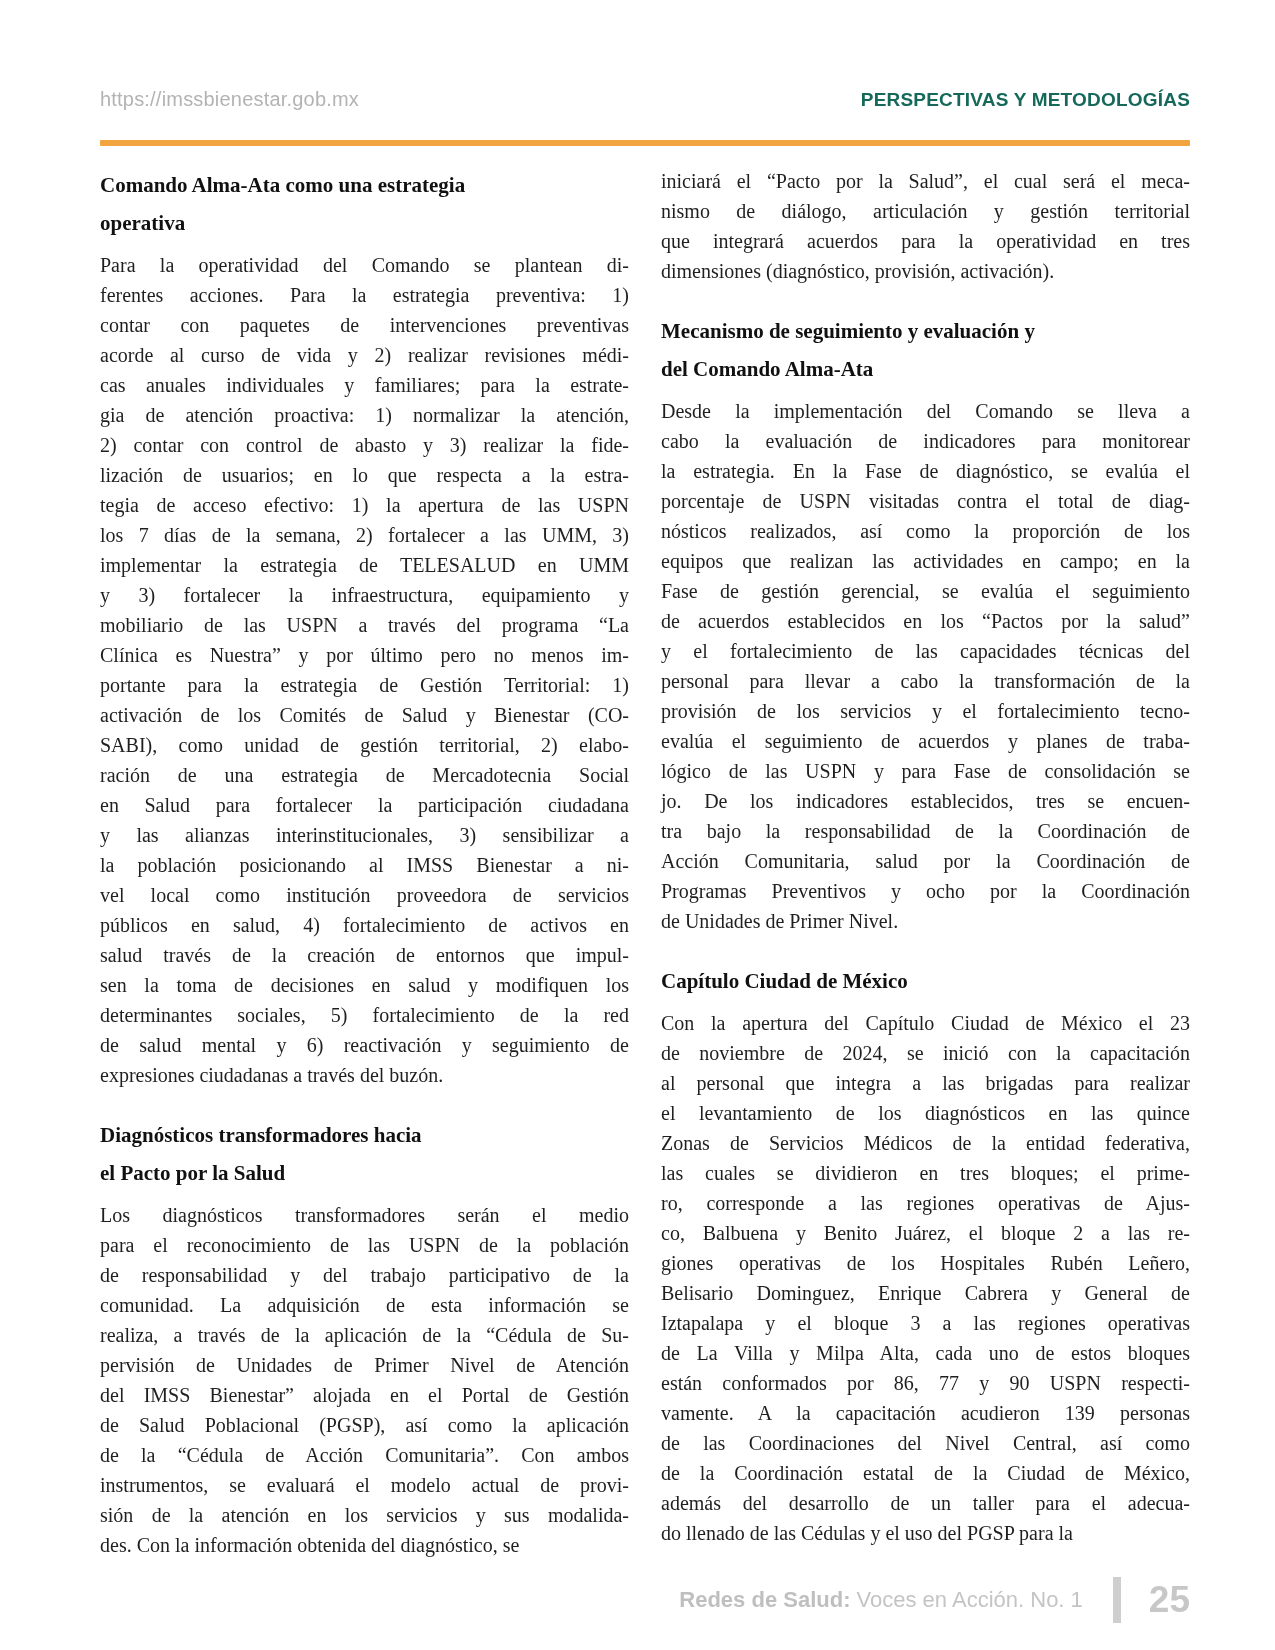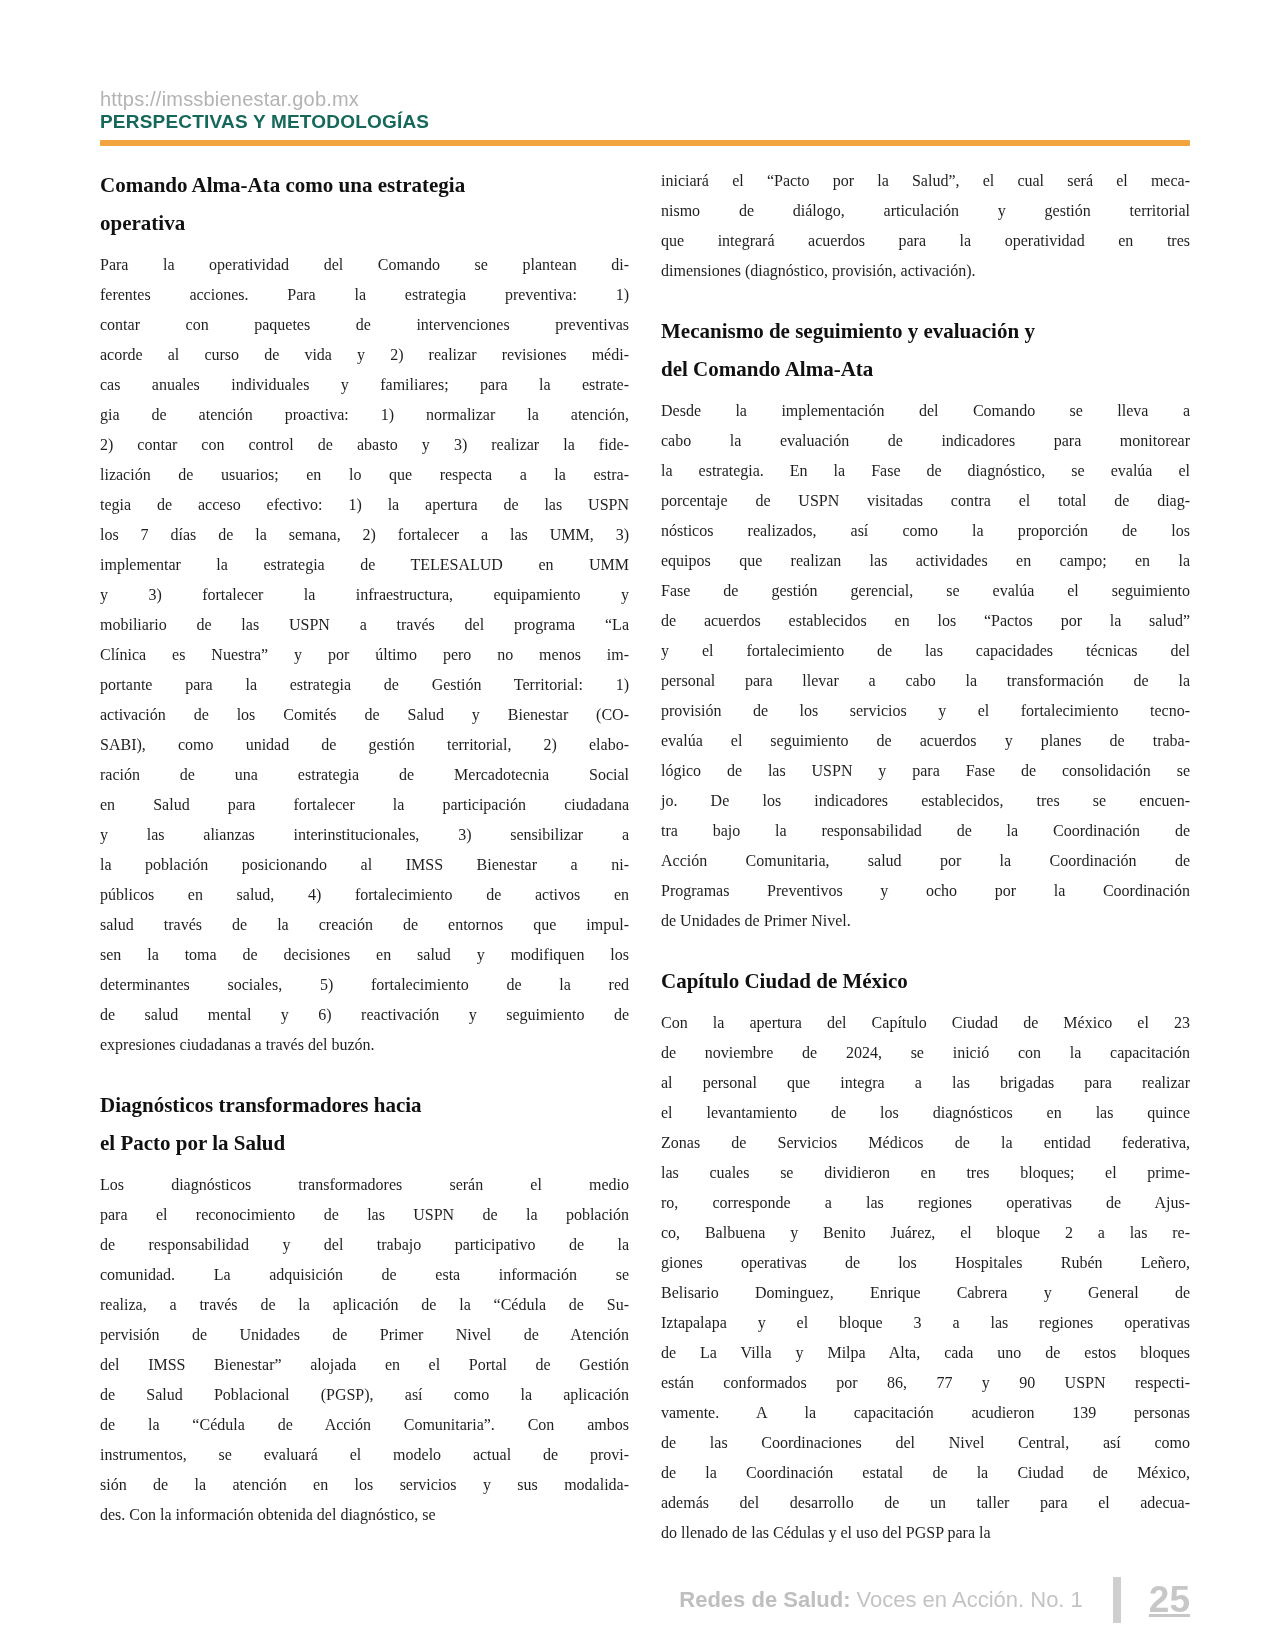--- a/index.html
+++ b/index.html
@@ -19,21 +19,20 @@
   
   .hdr {
     position: absolute;
     top: 88px;
     left: 100px;
     right: 85px;
     display: flex;
     justify-content: space-between;
     align-items: baseline;
     font-family: "Liberation Sans", sans-serif;
-    flex-direction: column;
   }
   .hdr-url {
     color: #b3b3b3;
     font-size: 20px;
     letter-spacing: 0.2px;
   }
   .hdr-section {
     color: #16695a;
     font-size: 19px;
     font-weight: 700;
@@ -62,21 +61,21 @@
   }
   .heading {
     font-weight: 700;
     font-size: 21px;
     line-height: 38px;
     color: #111111;
     margin: 0 0 8px 0;
   }
   .para {
     margin: 0 0 26px 0;
-    font-size: 16px;
+    font-size: 20px;
   }
   .para .ln {
     line-height: 30px;
     text-align: justify;
     text-align-last: justify;
     white-space: normal;
   }
   .para .ln.last {
     text-align-last: left;
   }
@@ -108,21 +107,20 @@
     width: 8px;
     height: 46px;
     background: #cfcfcf;
     margin: 0 28px 0 30px;
   }
   .ftr-page {
     font-size: 37px;
     font-weight: 700;
     color: #c7c7c7;
     line-height: 46px;
-    text-decoration: underline;
   }
 </style>
 </head>
 <body>
 
 <div class="page">
 
   <div class="hdr">
     <span class="hdr-url">https://imssbienestar.gob.mx</span>
     <span class="hdr-section" style="color: rgb(22, 105, 90);">PERSPECTIVAS Y METODOLOGÍAS</span>
@@ -151,20 +149,21 @@
           <div class="ln">y 3) fortalecer la infraestructura, equipamiento y</div>
           <div class="ln">mobiliario de las USPN a través del programa “La</div>
           <div class="ln">Clínica es Nuestra” y por último pero no menos im-</div>
           <div class="ln">portante para la estrategia de Gestión Territorial: 1)</div>
           <div class="ln">activación de los Comités de Salud y Bienestar (CO-</div>
           <div class="ln">SABI), como unidad de gestión territorial, 2) elabo-</div>
           <div class="ln">ración de una estrategia de Mercadotecnia Social</div>
           <div class="ln">en Salud para fortalecer la participación ciudadana</div>
           <div class="ln">y las alianzas interinstitucionales, 3) sensibilizar a</div>
           <div class="ln">la población posicionando al IMSS Bienestar a ni-</div>
+          <div class="ln">vel local como institución proveedora de servicios</div>
           <div class="ln">públicos en salud, 4) fortalecimiento de activos en</div>
           <div class="ln">salud  través de la creación de entornos que impul-</div>
           <div class="ln">sen la toma de decisiones en salud y modifiquen los</div>
           <div class="ln">determinantes sociales, 5) fortalecimiento de la red</div>
           <div class="ln">de salud mental y 6) reactivación y seguimiento de</div>
           <div class="ln last">expresiones ciudadanas a través del buzón.</div>
         </div>
         <div class="heading block-gap-before">
           <div class="ln">Diagnósticos transformadores hacia</div>
           <div class="ln">el Pacto por la Salud</div>

